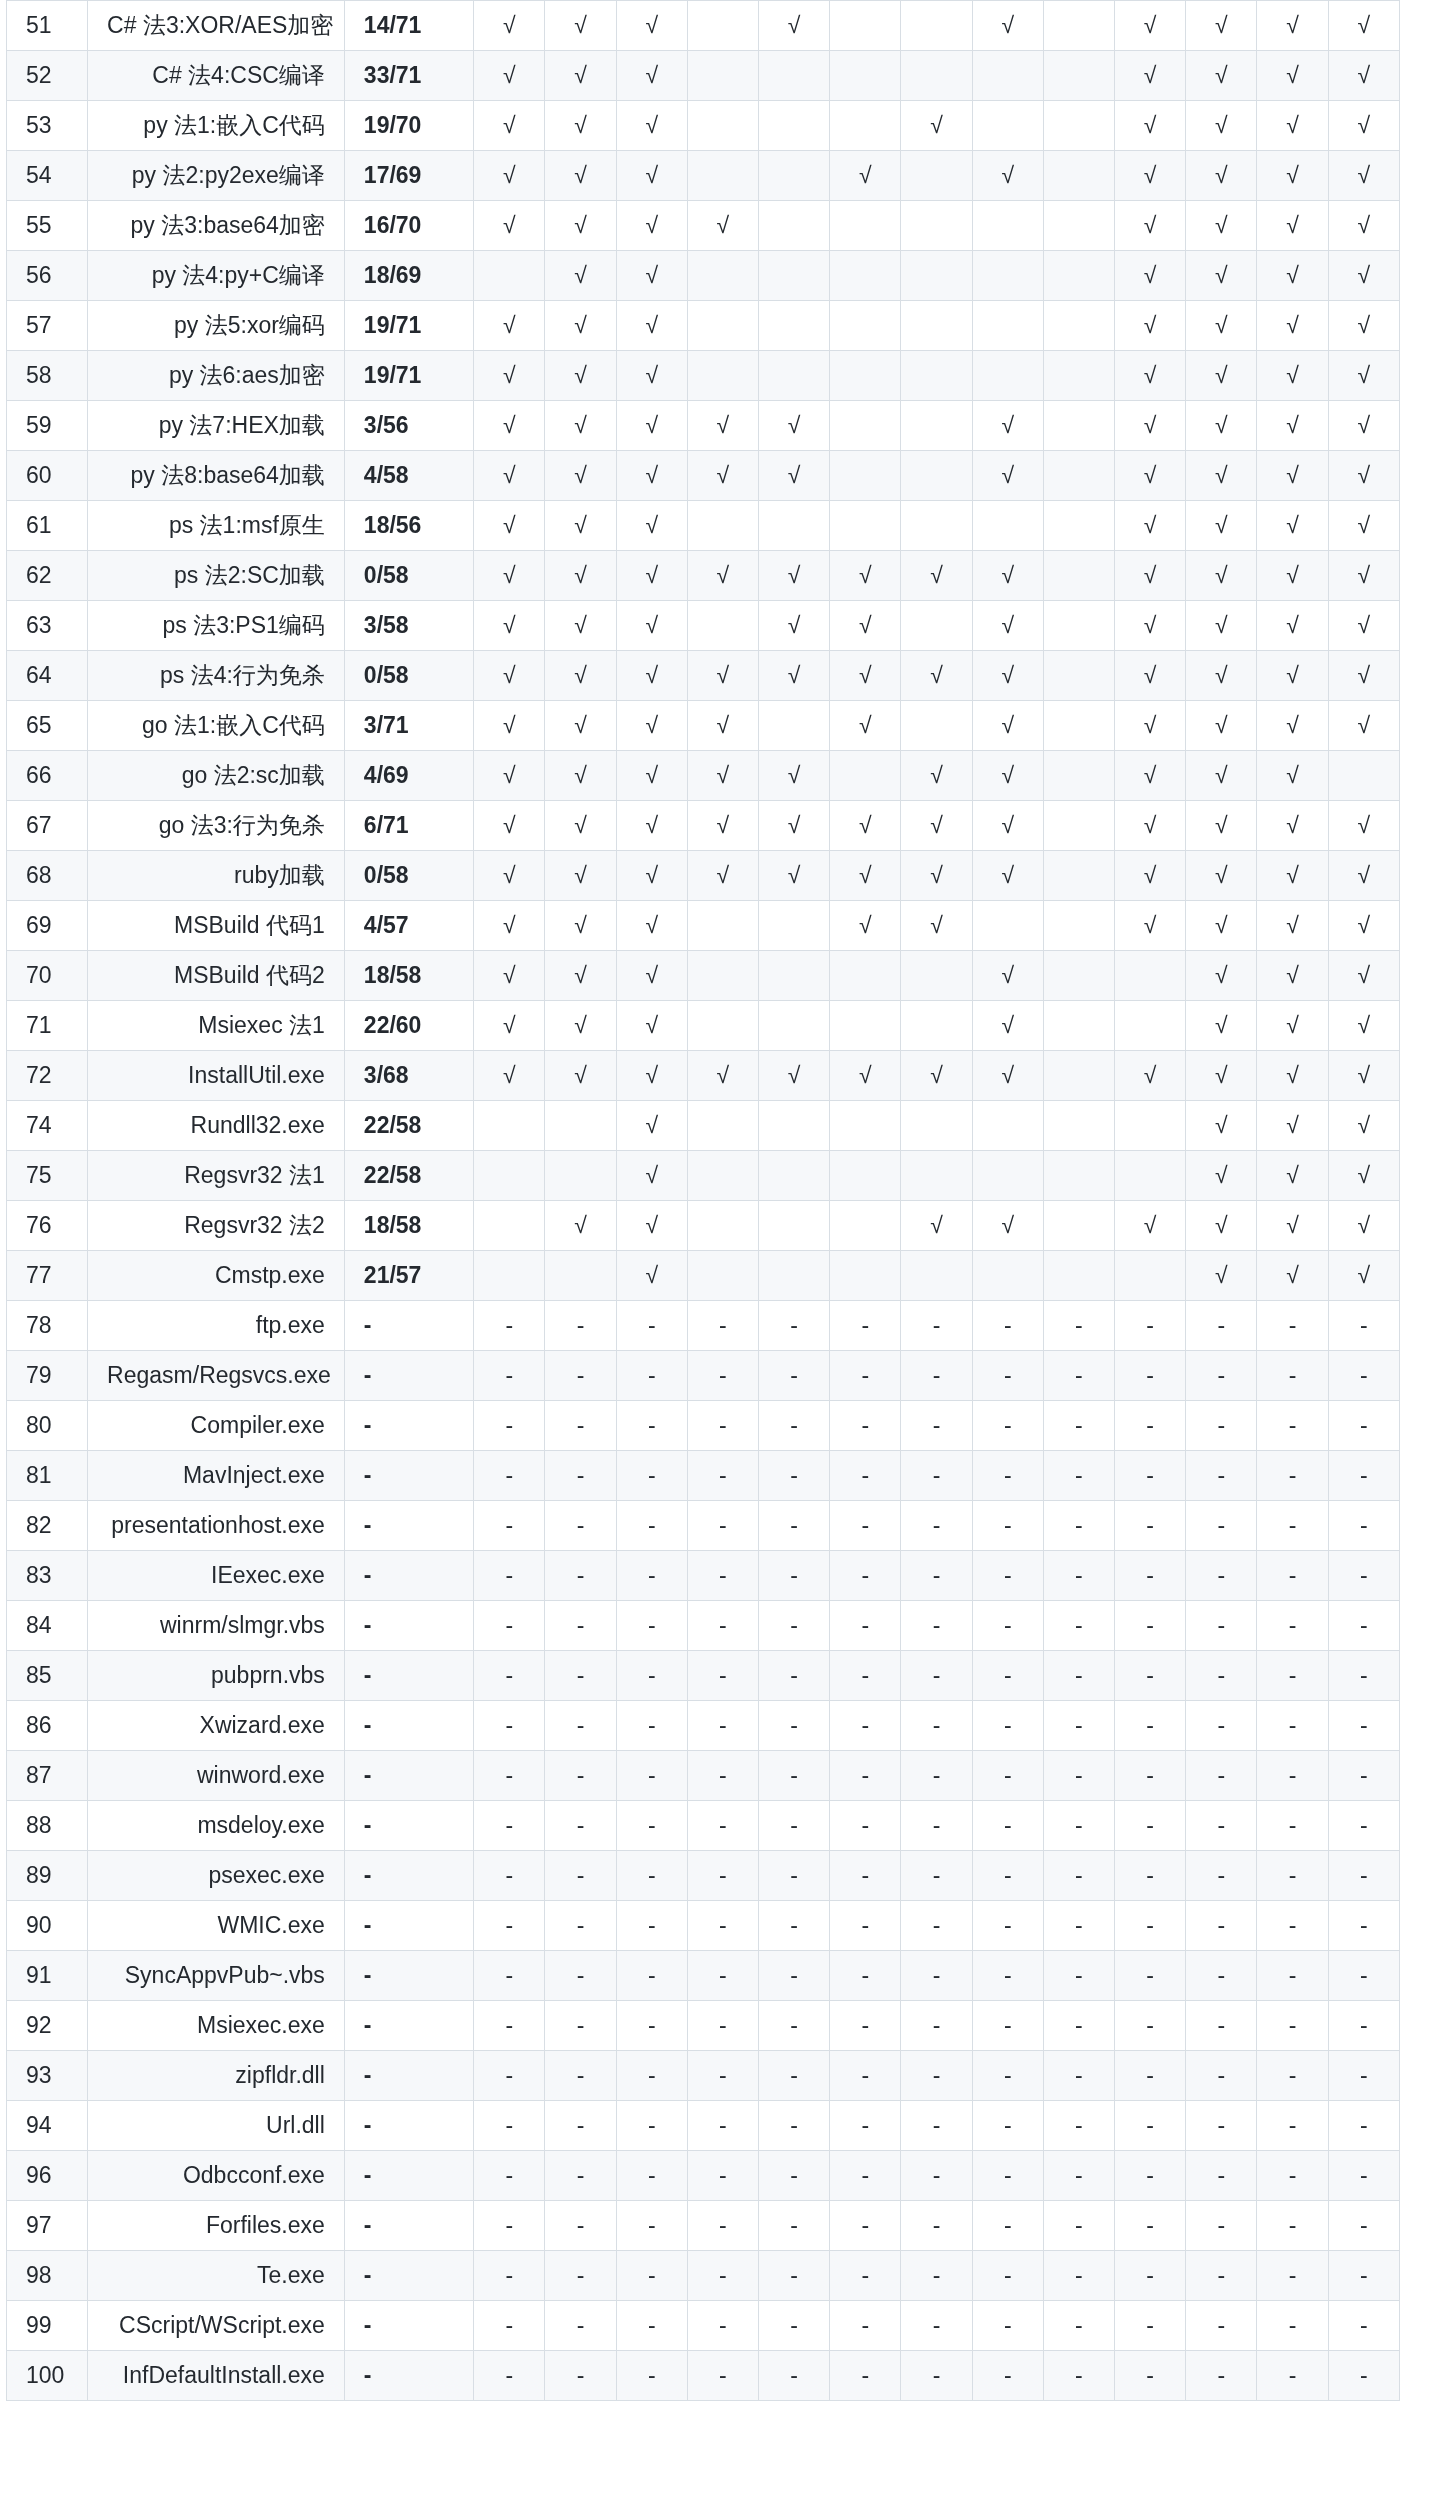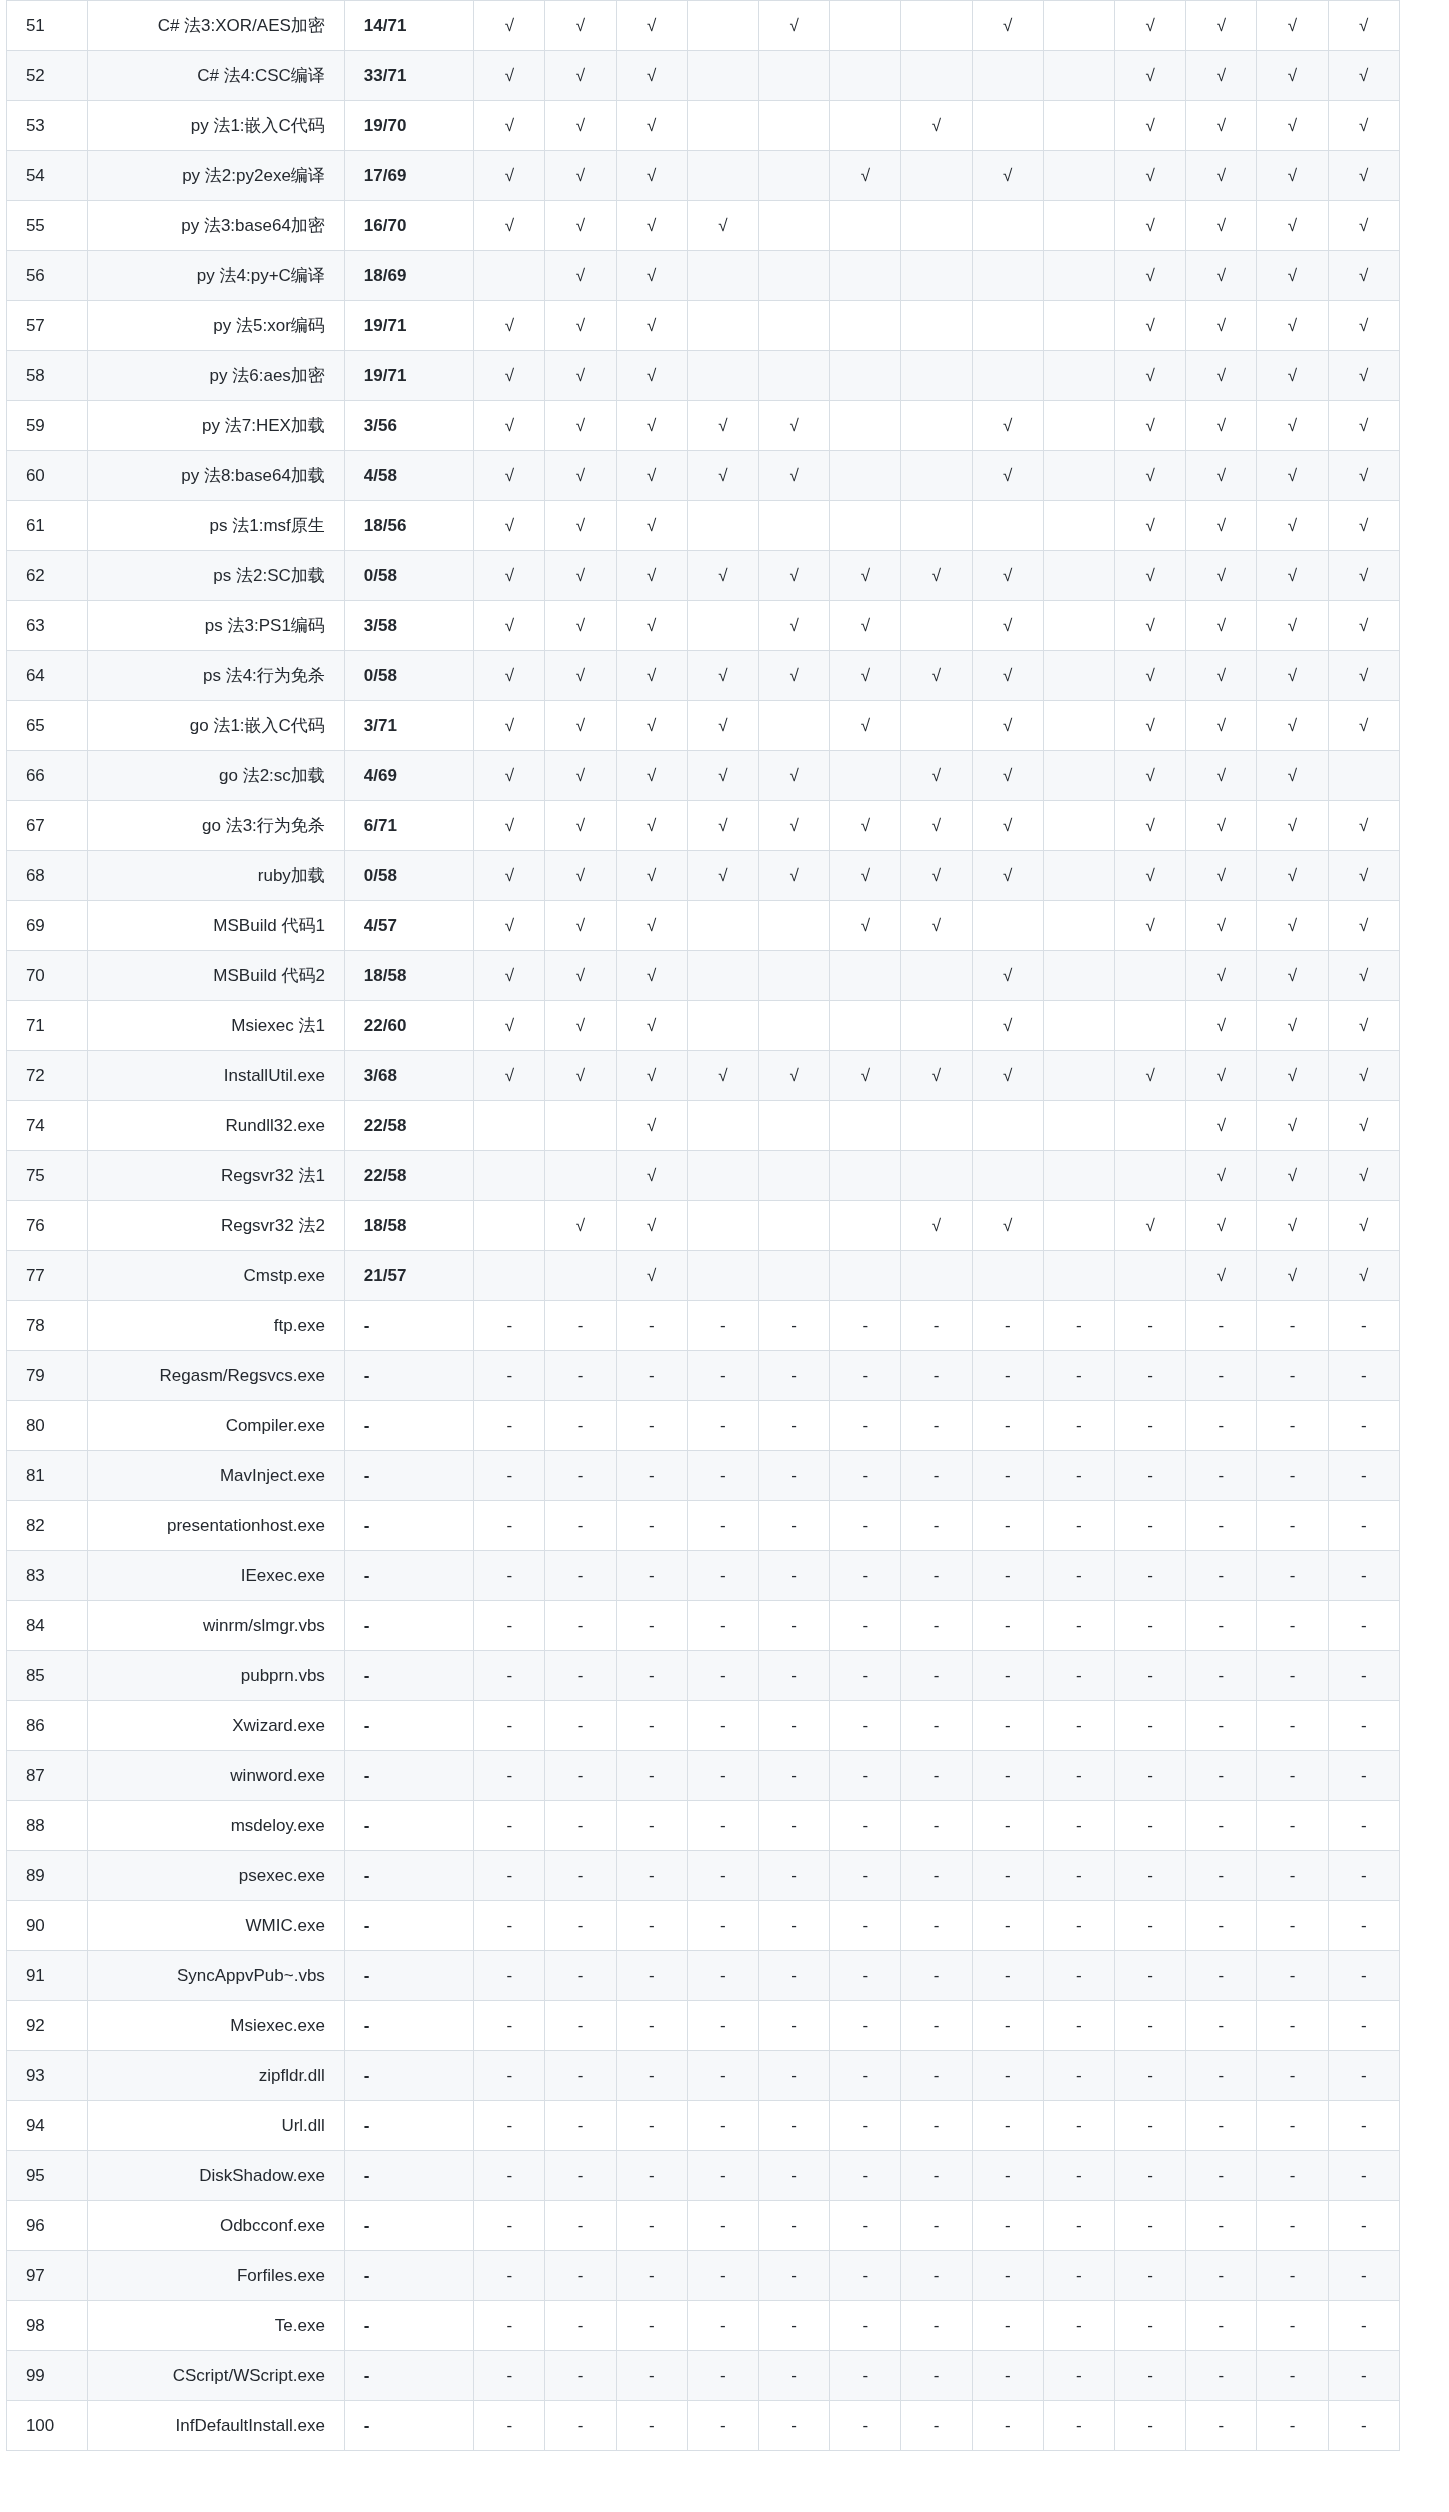--- a/index.html
+++ b/index.html
@@ -12,21 +12,21 @@
     height: 2512px;
     overflow: hidden;
     font-family: "Liberation Sans", "DejaVu Sans", sans-serif;
     color: #24292f;
   }
   table.av-table {
     border-collapse: collapse;
     table-layout: fixed;
     margin-left: 5.9px;
     width: 1394px;
-    font-size: 17px;
+    font-size: 23px;
   }
   table.av-table td {
     border: 0.7px solid #d8dee4;
     height: 49px;
     padding: 0 19px;
     white-space: nowrap;
     overflow: hidden;
     vertical-align: middle;
     background: #ffffff;
   }
@@ -829,38 +829,20 @@
         <td class="cell-check">-</td>
         <td class="cell-check">-</td>
         <td class="cell-check">-</td>
         <td class="cell-check">-</td>
         <td class="cell-check">-</td>
         <td class="cell-check">-</td>
         <td class="cell-check">-</td>
         <td class="cell-check">-</td>
       </tr>
       <tr>
-        <td class="cell-num">95</td>
-        <td class="cell-name">DiskShadow.exe</td>
-        <td class="cell-score">-</td>
-        <td class="cell-check">-</td>
-        <td class="cell-check">-</td>
-        <td class="cell-check">-</td>
-        <td class="cell-check">-</td>
-        <td class="cell-check">-</td>
-        <td class="cell-check">-</td>
-        <td class="cell-check">-</td>
-        <td class="cell-check">-</td>
-        <td class="cell-check">-</td>
-        <td class="cell-check">-</td>
-        <td class="cell-check">-</td>
-        <td class="cell-check">-</td>
-        <td class="cell-check">-</td>
-      </tr>
-      <tr>
         <td class="cell-num">96</td>
         <td class="cell-name">Odbcconf.exe</td>
         <td class="cell-score">-</td>
         <td class="cell-check">-</td>
         <td class="cell-check">-</td>
         <td class="cell-check">-</td>
         <td class="cell-check">-</td>
         <td class="cell-check">-</td>
         <td class="cell-check">-</td>
         <td class="cell-check">-</td>

